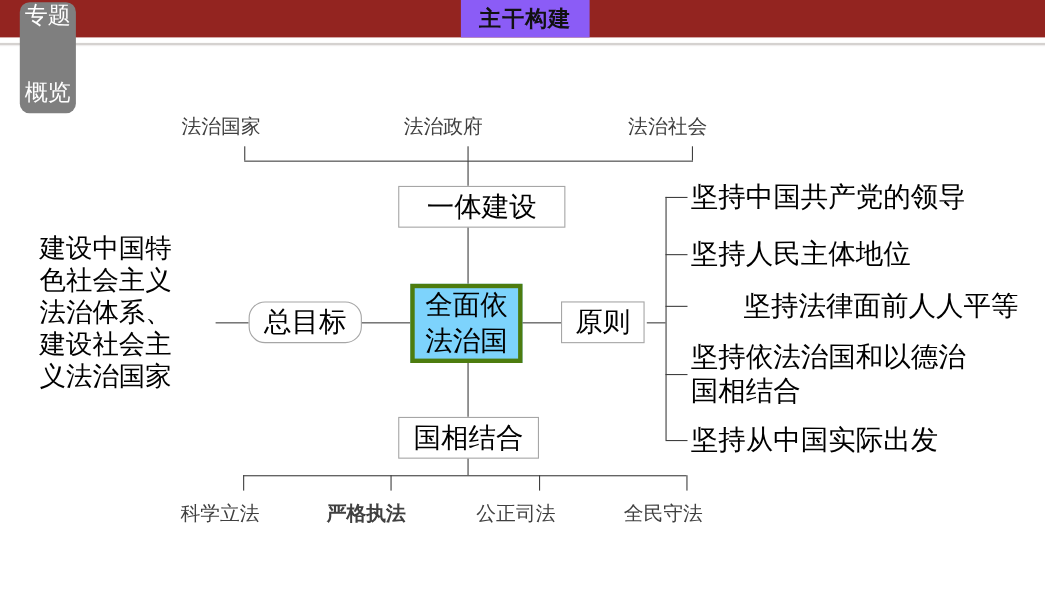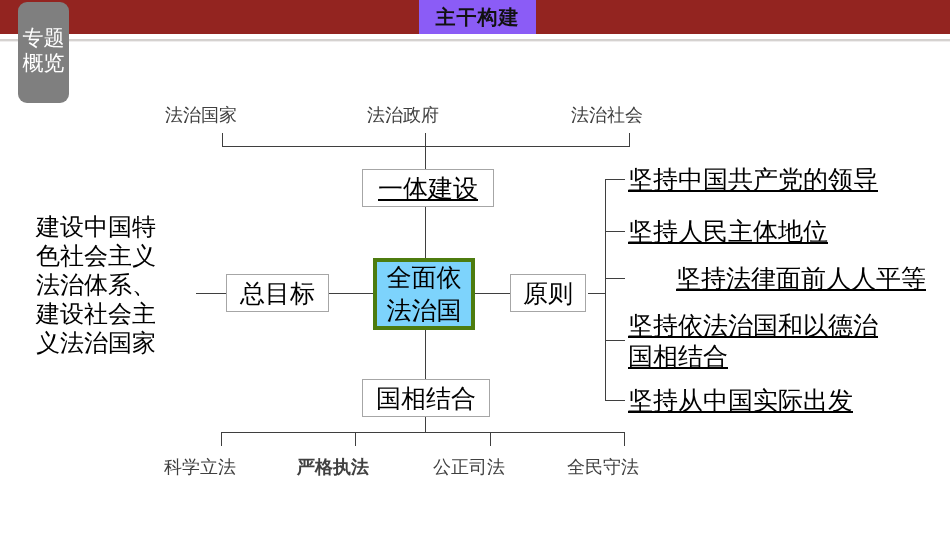--- a/index.html
+++ b/index.html
@@ -54,21 +54,21 @@
   
   .side-tab {
     position: absolute;
     left: 18px; top: 2px;
     width: 51px; height: 101px;
     background: #7f7f7f;
     border-radius: 9px;
     display: flex;
     flex-direction: column;
     align-items: center;
-    justify-content: center;
+    justify-content: space-between;
     padding-bottom: 6px;
     box-sizing: border-box;
   }
   .side-tab-line {
     color: #ffffff;
     font-size: 21px;
     line-height: 25px;
     letter-spacing: 0px;
   }
 
@@ -118,21 +118,20 @@
     white-space: pre-line;
     text-align: left;
   }
 
   .principle {
     position: absolute;
     font-size: 25px;
     line-height: 31px;
     white-space: pre-line;
     text-align: left;
-    text-decoration: underline;
   }
 
   
   .hline {
     position: absolute;
     height: 1px;
     background: #3f3f3f;
   }
   .vline {
     position: absolute;
@@ -160,33 +159,33 @@
   <div class="plain-label" style="left:165px; top:100px;">法治国家</div>
   <div class="plain-label" style="left:367px; top:100px;">法治政府</div>
   <div class="plain-label" style="left:571px; top:100px;">法治社会</div>
 
   <div class="vline" style="left:222px; top:133px; height:13px;"></div>
   <div class="vline" style="left:425px; top:133px; height:13px;"></div>
   <div class="vline" style="left:629px; top:133px; height:13px;"></div>
   <div class="hline" style="left:222px; top:146px; width:408px;"></div>
   <div class="vline" style="left:425px; top:146px; height:23px;"></div>
 
-  <div class="node boxed" style="left:362px; top:169px; width:132px; height:38px;text-decoration:underline;">一体建设</div>
+  <div class="node boxed" style="left:362px; top:169px; width:152px; height:38px;">一体建设</div>
 
   <div class="vline" style="left:425px; top:207px; height:51px;"></div>
 
   <div class="multiline-left" style="left:36px; top:212px; width:160px;">建设中国特
 色社会主义
 法治体系、
 建设社会主
 义法治国家</div>
 
   <div class="hline" style="left:196px; top:293px; width:30px;"></div>
 
-  <div class="node boxed" style="left:226px; top:274px; width:103px; height:38px;">总目标</div>
+  <div class="node boxed" style="left:226px; top:274px; width:103px; height:38px;border-radius:15px;">总目标</div>
 
   <div class="hline" style="left:329px; top:293px; width:44px;"></div>
 
   <div class="node boxed-center" style="left:373px; top:258px; width:102px; height:72px;">全面依
 法治国</div>
 
   <div class="hline" style="left:475px; top:293px; width:35px;"></div>
 
   <div class="node boxed" style="left:510px; top:274px; width:76px; height:38px;">原则</div>
 

